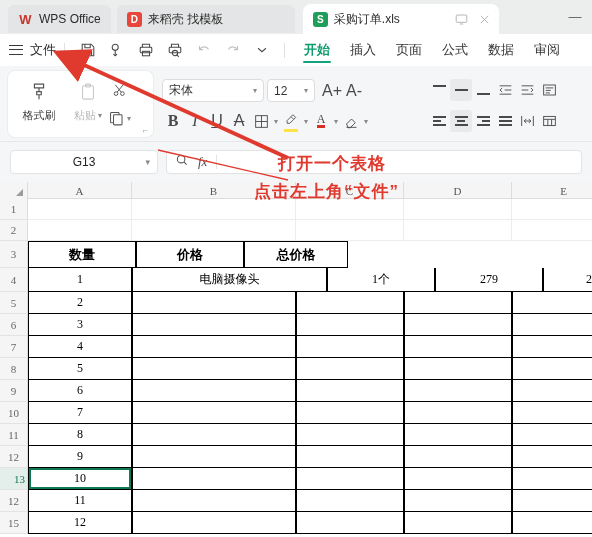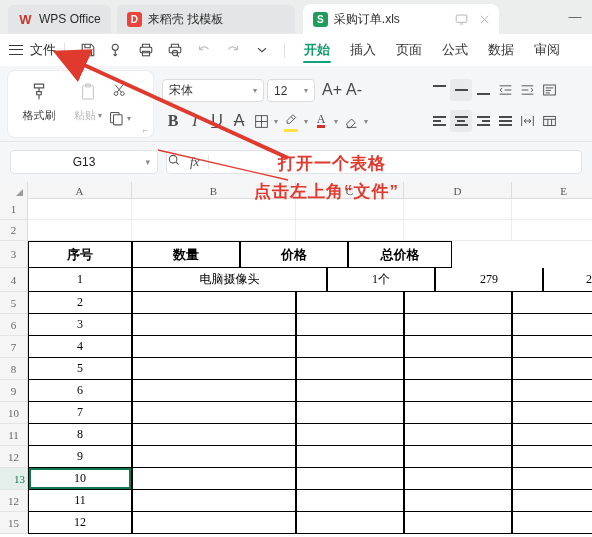--- a/index.html
+++ b/index.html
@@ -92,21 +92,21 @@
     position: absolute; display: flex; flex-direction: column;
     align-items: center; justify-content: flex-start; gap: 2px;
   }
   .clip-ico { height: 28px; display: flex; align-items: center; color: #5a5a5a; }
   .clip-txt { font-size: 11px; color: #3c3c3c; white-space: nowrap; }
   .clip-txt.dim { color: #b9b9b9; }
   .caret { font-size: 8px; color: #8a8a8a; margin-left: 2px; }
   .grp-exp {
     position: absolute; right: 5px; bottom: 2px; font-size: 9px; color: #aaa;
   }
-  .fontrow { position: absolute; left: 162px; top: 13px; display: flex; align-items: flex-start; }
+  .fontrow { position: absolute; left: 162px; top: 13px; display: flex; align-items: center; }
   .combo {
     height: 23px; background: #fff; border: 1px solid #dcdcdc; border-radius: 4px;
     display: flex; align-items: center; padding: 0 6px; font-size: 12px; color: #333;
     justify-content: space-between;
   }
   .combo .cv { flex: 1; }
   .c-font { width: 102px; }
   .c-size { width: 48px; margin-left: 3px; }
   .tb { width: 22px; height: 22px; display: inline-flex; align-items: center;
         justify-content: center; color: #4a4a4a; border-radius: 3px; }
@@ -125,21 +125,21 @@
   }
   .namebox {
     margin-left: 10px; width: 148px; height: 24px; background: #fff;
     border: 1px solid #e2e3e4; border-radius: 4px; display: flex;
     align-items: center; justify-content: center; position: relative;
     font-size: 12px; color: #222;
   }
   .namebox .nb-caret { position: absolute; right: 7px; font-size: 9px; color: #888; }
   .fxbox {
     margin-left: 8px; height: 24px; display: flex; align-items: center; gap: 9px;
-    padding: 0 0; background: #fff; border: 1px solid #e2e3e4;
+    padding: 0 8px; background: #fff; border: 1px solid #e2e3e4;
     border-radius: 4px; flex: 1; margin-right: 10px;
   }
   .fx-i { color: #4d4d4d; font-size: 13px; font-style: italic;
           font-family: "Liberation Serif", serif; }
   .fx-div { width: 1px; height: 14px; background: #e4e4e4; }
 
   
   .gridwrap { position: absolute; top: 182px; left: 0; width: 592px; height: 355px; background: #fff; }
   .colhdr {
     position: absolute; top: 0; left: 0; width: 592px; height: 17px;
@@ -548,21 +548,20 @@
 
       <div class="grow">
         <div class="gc blank" style="width:104px;height:21px;"></div>
         <div class="gc blank" style="width:164px;height:21px;"></div>
         <div class="gc blank" style="width:108px;height:21px;"></div>
         <div class="gc blank" style="width:108px;height:21px;"></div>
         <div class="gc blank" style="width:104px;height:21px;"></div>
       </div>
 
       <div class="grow">
-        <div class="gc tbl-b tbl-top hdrcell" style="width:104px;height:27px;">序号</div>
         <div class="gc tbl-b tbl-top hdrcell" style="width:108px;height:27px;">数量</div>
         <div class="gc tbl-b tbl-top hdrcell" style="width:108px;height:27px;">价格</div>
         <div class="gc tbl-b tbl-top hdrcell" style="width:104px;height:27px;">总价格</div>
       </div>
 
       <div class="grow">
         <div class="gc tbl-b" style="width:104px;height:24px;">1</div>
         <div class="gc tbl-b" style="width:195px;height:24px;">电脑摄像头</div>
         <div class="gc tbl-b" style="width:108px;height:24px;">1个</div>
         <div class="gc tbl-b" style="width:108px;height:24px;">279</div>

